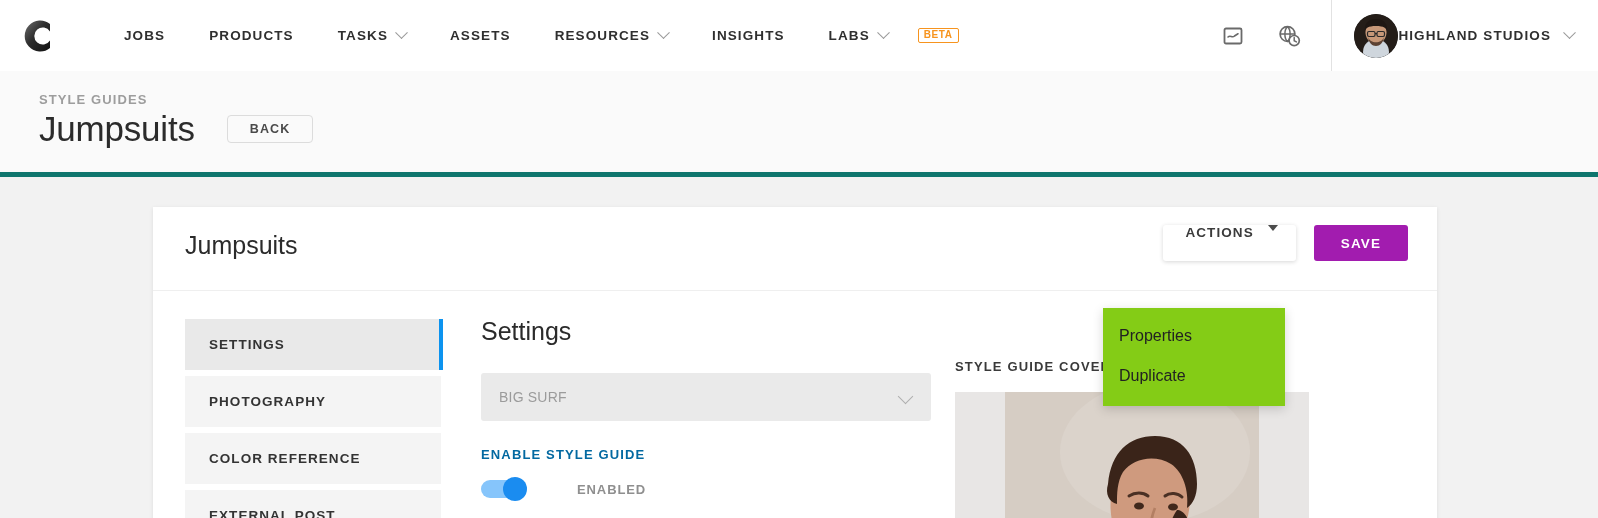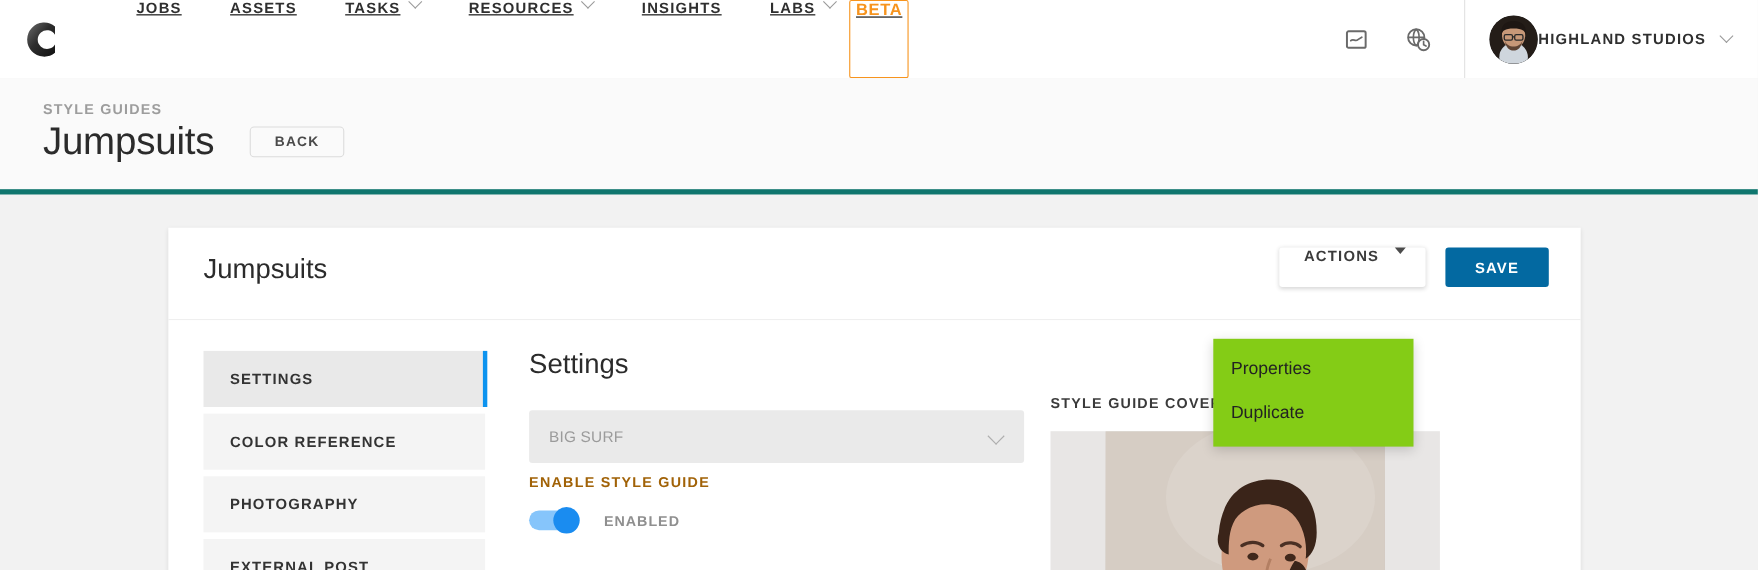--- a/index.html
+++ b/index.html
@@ -24,50 +24,49 @@
     flex: none;
   }
   .logo-c { display:block; }
 
   .nav-items {
     display: flex; align-items: center;
     height: 71px;
     margin-left: 30px;
   }
   .nav-item {
-    display: flex; 
+    display: flex; align-items: center;
     height: 71px;
     padding: 0 22px;
     cursor: pointer;
     white-space: nowrap;
-    text-decoration: underline;
   }
   .nav-item .nav-label {
     font-size: 13.5px;
     font-weight: bold;
     letter-spacing: 1.1px;
     color: #2f2f2f;
     text-transform: uppercase;
   }
   .caret-down {
     margin-left: 9px;
     width: 9px; height: 9px;
     border-right: 1.6px solid #9a9a9a;
     border-bottom: 1.6px solid #9a9a9a;
     transform: rotate(45deg) translate(-2px,-2px);
     flex: none;
   }
   .beta-badge {
-    margin-left: 13px;
+    margin-left: 30px;
     border: 1.5px solid #f7941e;
     color: #f7941e;
-    font-size: 15px;
+    font-size: 10px;
     font-weight: bold;
     letter-spacing: 0.6px;
-    padding: 1px 5px 18px 5px;
+    padding: 1px 5px 2px 5px;
     line-height: 1;
     border-radius: 2px;
   }
 
   .nav-right {
     margin-left: auto;
     display: flex; align-items: center;
     height: 71px;
   }
   .icon-btn {
@@ -199,21 +198,21 @@
   }
   .tri-down {
     margin-left: 14px;
     width: 0; height: 0;
     border-left: 5px solid transparent;
     border-right: 5px solid transparent;
     border-top: 6px solid #4b4b4b;
   }
   .save-btn {
     margin-left: 18px;
-    background: #0369a1;
+    background: #a21caf;
     border: none;
     border-radius: 3px;
     height: 36px;
     padding: 0 27px;
     display: flex; align-items: center;
     font-size: 13.5px;
     font-weight: bold;
     letter-spacing: 1.1px;
     color: #ffffff;
     cursor: pointer;
@@ -305,30 +304,30 @@
   }
   .select-chevron {
     position: absolute;
     right: 20px; top: 18px;
     width: 11px; height: 11px;
     border-right: 1.6px solid #aeaeae;
     border-bottom: 1.6px solid #aeaeae;
     transform: rotate(45deg);
   }
   .field-label {
-    margin-top: 10px;
+    margin-top: 26px;
     font-size: 13px;
     font-weight: bold;
     letter-spacing: 1.15px;
-    color: #a16207;
+    color: #0369a1;
     text-transform: uppercase;
   }
   .toggle-row {
     margin-top: 18px;
-    display: flex; align-items: center;
+    display: flex; align-items: center; gap: 28px;
   }
   .toggle {
     width: 44px; height: 18px;
     border-radius: 9px;
     background: #86c5fb;
     position: relative;
     cursor: pointer;
     flex: none;
   }
   .toggle .knob {
@@ -392,25 +391,28 @@
       </defs>
       <path d="M34 8 A15.5 15.5 0 1 0 34 32 L34 24.5 A8.5 8.5 0 1 1 34 15.5 Z" fill="url(#lg)"></path>
     </svg>
   </div>
 
   <div class="nav-items">
     <div class="nav-item">
       <span class="nav-label">JOBS</span>
     </div>
     <div class="nav-item">
-      <span class="nav-label">ASSETS</span>
+      <span class="nav-label">PRODUCTS</span>
     </div>
     <div class="nav-item">
       <span class="nav-label">TASKS</span>
       <span class="caret-down"></span>
+    </div>
+    <div class="nav-item">
+      <span class="nav-label">ASSETS</span>
     </div>
     <div class="nav-item">
       <span class="nav-label">RESOURCES</span>
       <span class="caret-down"></span>
     </div>
     <div class="nav-item">
       <span class="nav-label">INSIGHTS</span>
     </div>
     <div class="nav-item">
       <span class="nav-label">LABS</span>
@@ -481,24 +483,24 @@
       <div class="menu-item">Duplicate</div>
     </div>
 
     <div class="card-body">
 
       <div class="side-nav">
         <div class="side-item active">
           <span class="side-label">SETTINGS</span>
         </div>
         <div class="side-item">
+          <span class="side-label">PHOTOGRAPHY</span>
+        </div>
+        <div class="side-item">
           <span class="side-label">COLOR REFERENCE</span>
-        </div>
-        <div class="side-item">
-          <span class="side-label">PHOTOGRAPHY</span>
         </div>
         <div class="side-item">
           <span class="side-label">EXTERNAL POST</span>
         </div>
       </div>
 
       <div class="settings-pane">
         <div class="pane-title">Settings</div>
 
         <div class="select-box">

